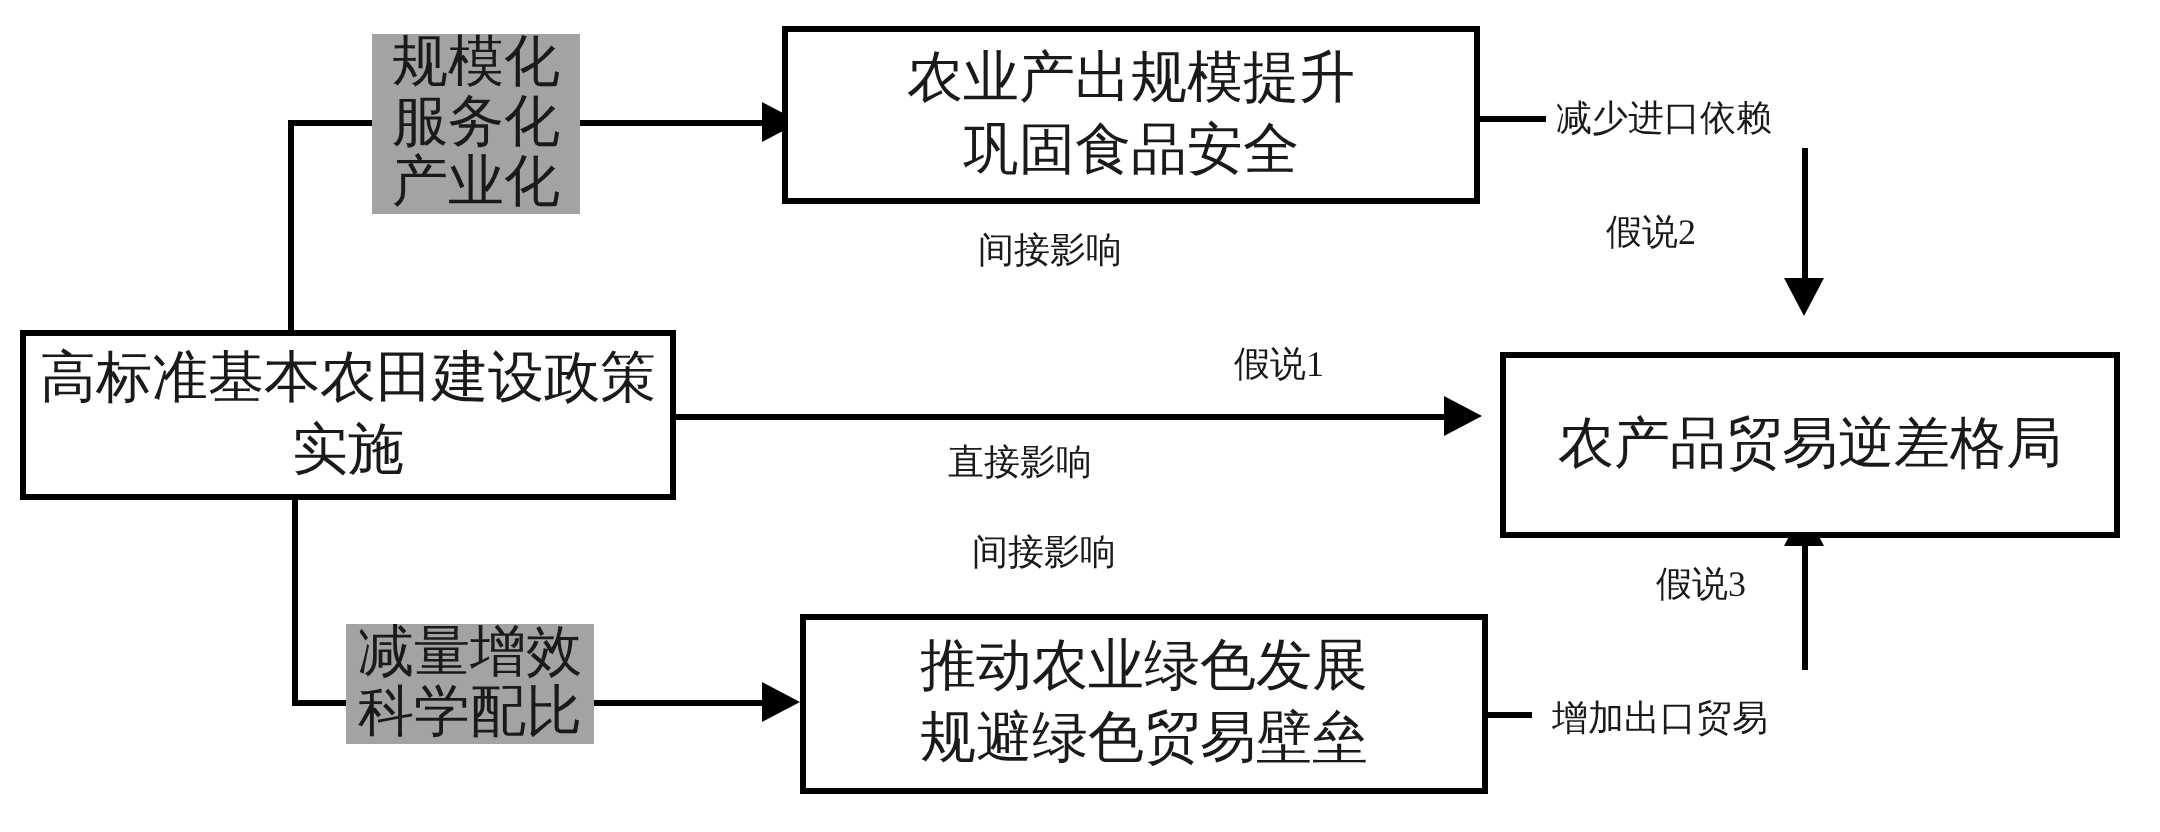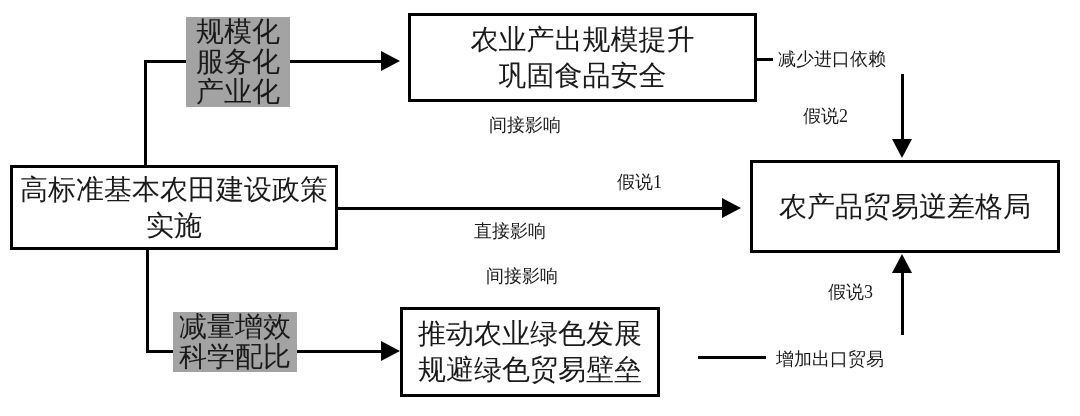--- a/index.html
+++ b/index.html
@@ -67,31 +67,31 @@
 </head>
 <body>
 
 <div class="canvas">
 
   <div class="box" style="left:10px; top:165px; width:328px; height:85px;">
     <span>高标准基本农田建设政策</span>
     <span>实施</span>
   </div>
 
-  <div class="box" style="left:408px; top:13px; width:349px; height:89px;">
+  <div class="box" style="left:391px; top:13px; width:349px; height:89px;">
     <span>农业产出规模提升</span>
     <span>巩固食品安全</span>
   </div>
 
-  <div class="box" style="left:400px; top:307px; width:260px; height:90px;">
+  <div class="box" style="left:400px; top:307px; width:344px; height:90px;">
     <span>推动农业绿色发展</span>
     <span>规避绿色贸易壁垒</span>
   </div>
 
-  <div class="box" style="left:750px; top:160px; width:310px; height:93px;">
+  <div class="box" style="left:750px; top:176px; width:310px; height:93px;">
     <span>农产品贸易逆差格局</span>
   </div>
 
   <div class="vline" style="left:144px; top:62px; height:103px;"></div>
   <div class="hline" style="left:144px; top:60px; width:240px;"></div>
   <div class="arrow-right" style="left:381px; top:51px;"></div>
   <div class="mech" style="left:186px; top:17px; width:104px;">
     <span>规模化</span>
     <span>服务化</span>
     <span>产业化</span>

